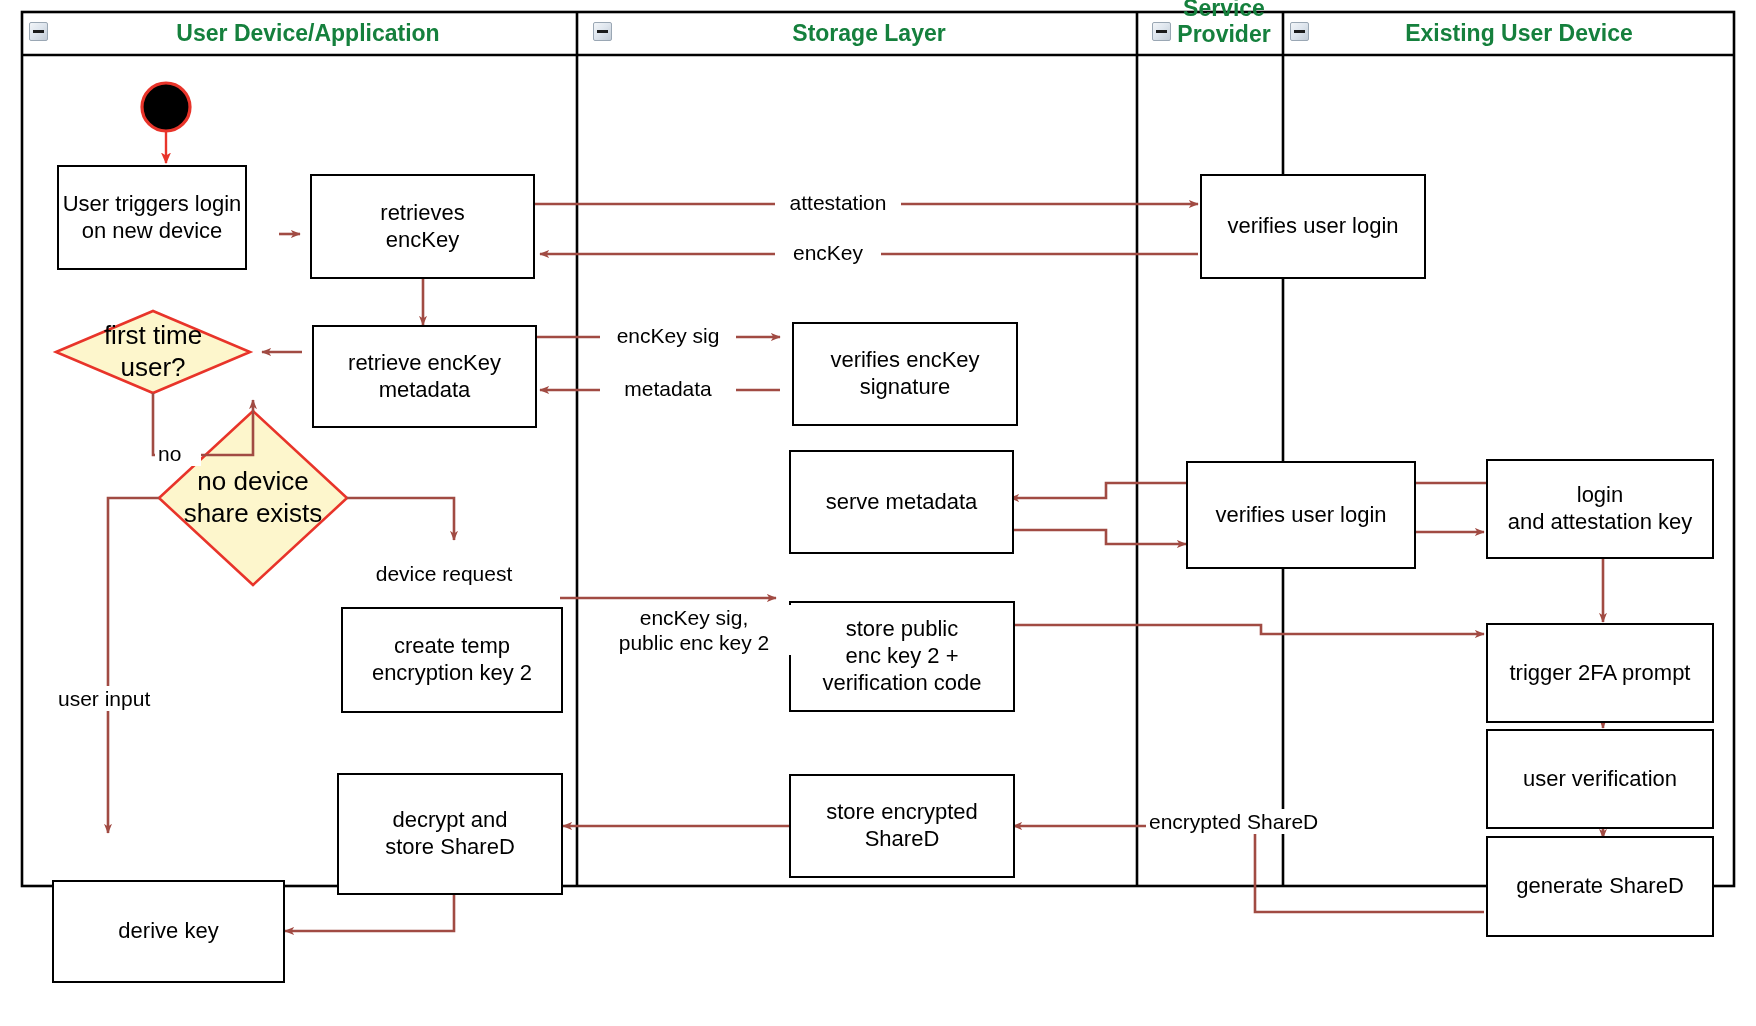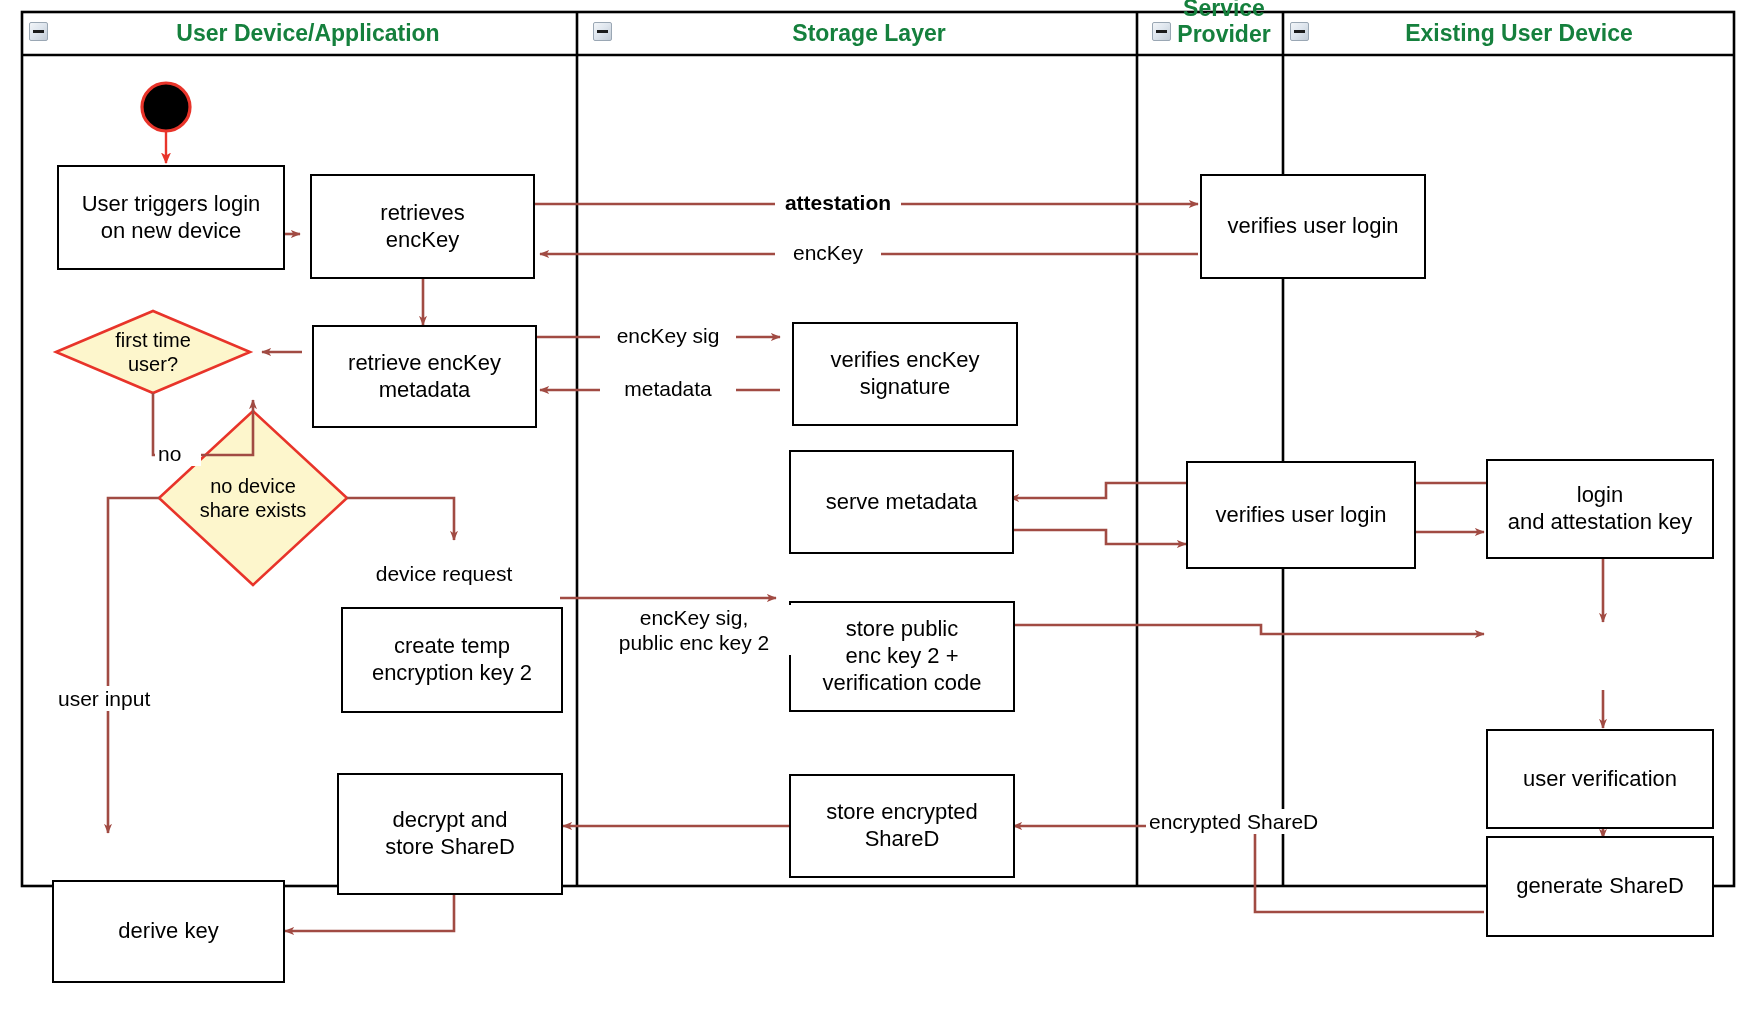--- a/index.html
+++ b/index.html
@@ -25,21 +25,21 @@
   .node{
     position:absolute;box-sizing:border-box;
     display:flex;align-items:center;justify-content:center;
     text-align:center;font-size:22px;color:#000;line-height:1.22;
     background:#ffffff;border:2.2px solid #000000;
     white-space:pre-line;
   }
   .decision-label{
     position:absolute;left:0;top:0;width:100%;height:100%;
     display:flex;align-items:center;justify-content:center;
-    text-align:center;font-size:20px;color:#000;line-height:1.22;
+    text-align:center;font-size:26px;color:#000;line-height:1.22;
     white-space:pre-line;pointer-events:none;
   }
   .edge-label{
     position:absolute;font-size:21px;color:#000;line-height:1.2;
     text-align:center;white-space:pre-line;background:#fff;
     padding:0 3px;pointer-events:none;
   }
   .edge-label.left{text-align:left;}
 </style>
 </head>
@@ -147,21 +147,21 @@
 
   <span class="collapse-icon" style="left:593px;top:22px;"></span>
   <div class="lane-header-label" style="left:613px;top:12px;width:512px;height:43px;">Storage Layer</div>
 
   <span class="collapse-icon" style="left:1152px;top:22px;"></span>
   <div class="lane-header-label" style="left:1172px;top:0;width:104px;height:43px;">Service Provider</div>
 
   <span class="collapse-icon" style="left:1290px;top:22px;"></span>
   <div class="lane-header-label" style="left:1309px;top:12px;width:420px;height:43px;">Existing User Device</div>
 
-  <div class="node" style="left:57px;top:165px;width:228px;height:105px;">User triggers login
+  <div class="node" style="left:57px;top:165px;width:190px;height:105px;">User triggers login
 on new device</div>
 
   <div class="node" style="left:310px;top:174px;width:225px;height:105px;">retrieves
 encKey</div>
 
   <div class="node" style="left:312px;top:325px;width:225px;height:103px;">retrieve encKey
 metadata</div>
 
   <div class="decision-label" style="left:56px;top:311px;width:194px;height:82px;">first time
 user?</div>
@@ -189,26 +189,27 @@
   <div class="node" style="left:789px;top:774px;width:226px;height:104px;">store encrypted
 ShareD</div>
 
   <div class="node" style="left:1200px;top:174px;width:226px;height:105px;">verifies user login</div>
 
   <div class="node" style="left:1186px;top:461px;width:230px;height:108px;">verifies user login</div>
 
   <div class="node" style="left:1486px;top:459px;width:228px;height:100px;">login
 and attestation key</div>
 
+  <div class="node" style="left:1486px;top:623px;width:228px;height:100px;">trigger 2FA prompt</div>
 
   <div class="node" style="left:1486px;top:729px;width:228px;height:100px;">user verification</div>
 
   <div class="node" style="left:1486px;top:836px;width:228px;height:101px;">generate ShareD</div>
 
-  <div class="edge-label" style="left:775px;top:190px;width:120px;font-weight:bold;">attestation</div>
+  <div class="edge-label" style="left:775px;top:190px;width:120px;">attestation</div>
 
   <div class="edge-label" style="left:775px;top:240px;width:100px;">encKey</div>
 
   <div class="edge-label" style="left:600px;top:323px;width:130px;">encKey sig</div>
 
   <div class="edge-label" style="left:600px;top:376px;width:130px;">metadata</div>
 
   <div class="edge-label left" style="left:155px;top:441px;width:40px;">no</div>
 
   <div class="edge-label" style="left:351px;top:561px;width:180px;">device request</div>

